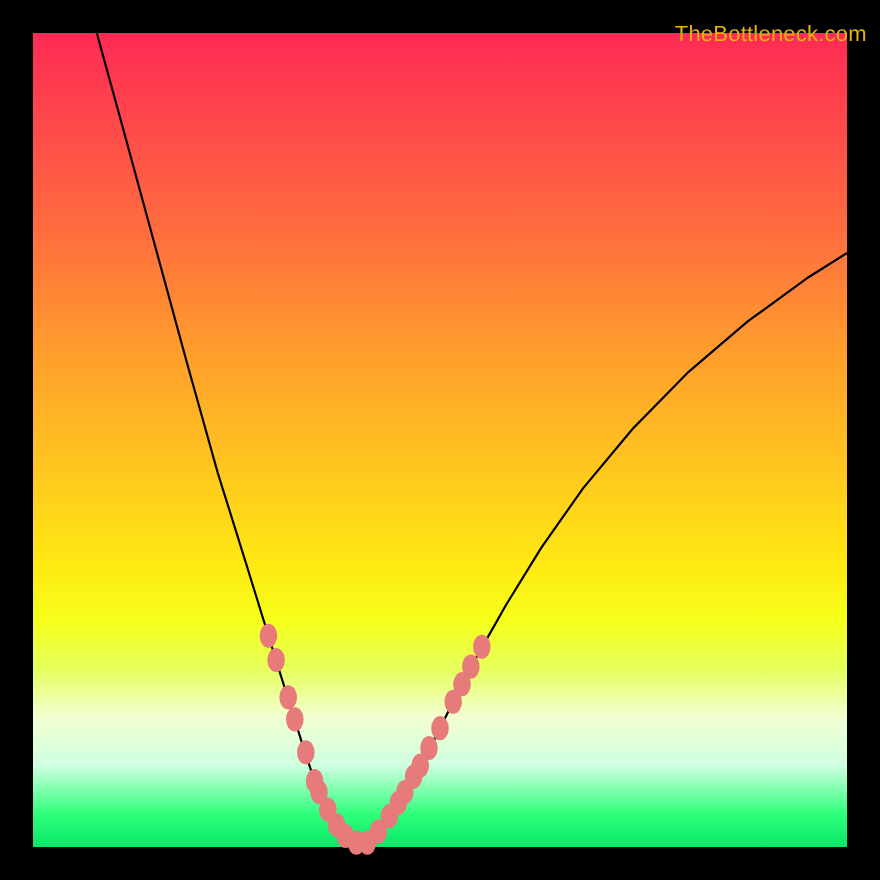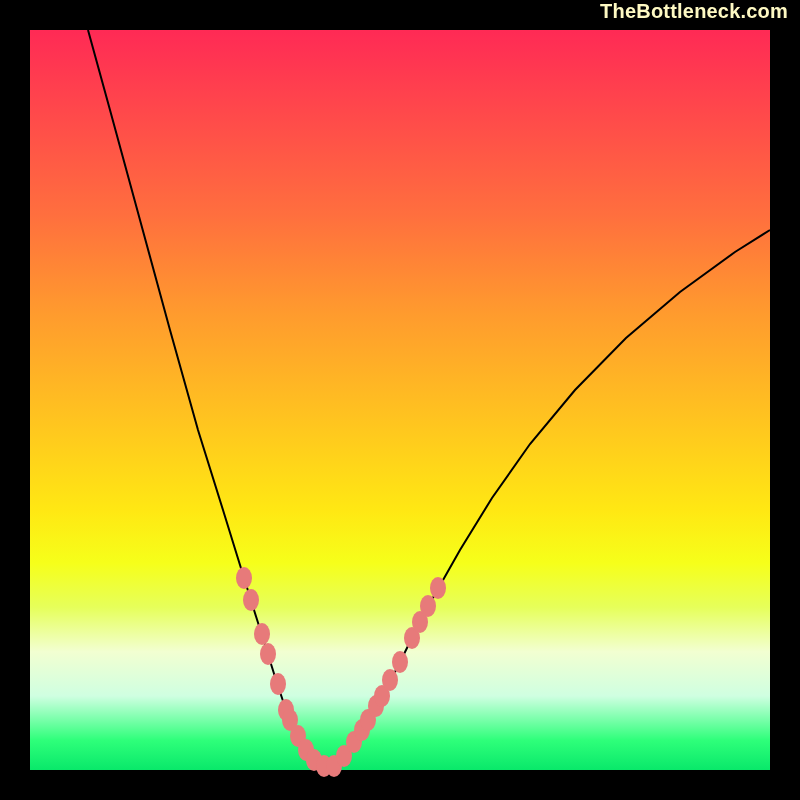--- a/index.html
+++ b/index.html
@@ -28,25 +28,25 @@
       #f6ff1a 72%,
       #e6ff5a 78%,
       #f2ffd1 84%,
       #cfffe1 90%,
       #2eff7a 96%,
       #09e86a 100%
     );
   }
   .watermark {
     position: absolute;
-    top: 0;
+    top: 20px;
     right: 12px;
-    color: #fef9c3;
+    color: #eab308;
     font-size: 20px;
-    font-weight: 700;
+    font-weight: 400;
     letter-spacing: 0.2px;
     user-select: none;
   }
   svg.curve {
     position: absolute;
     left: 0;
     top: 0;
     width: 740px;
     height: 740px;
     overflow: visible;

